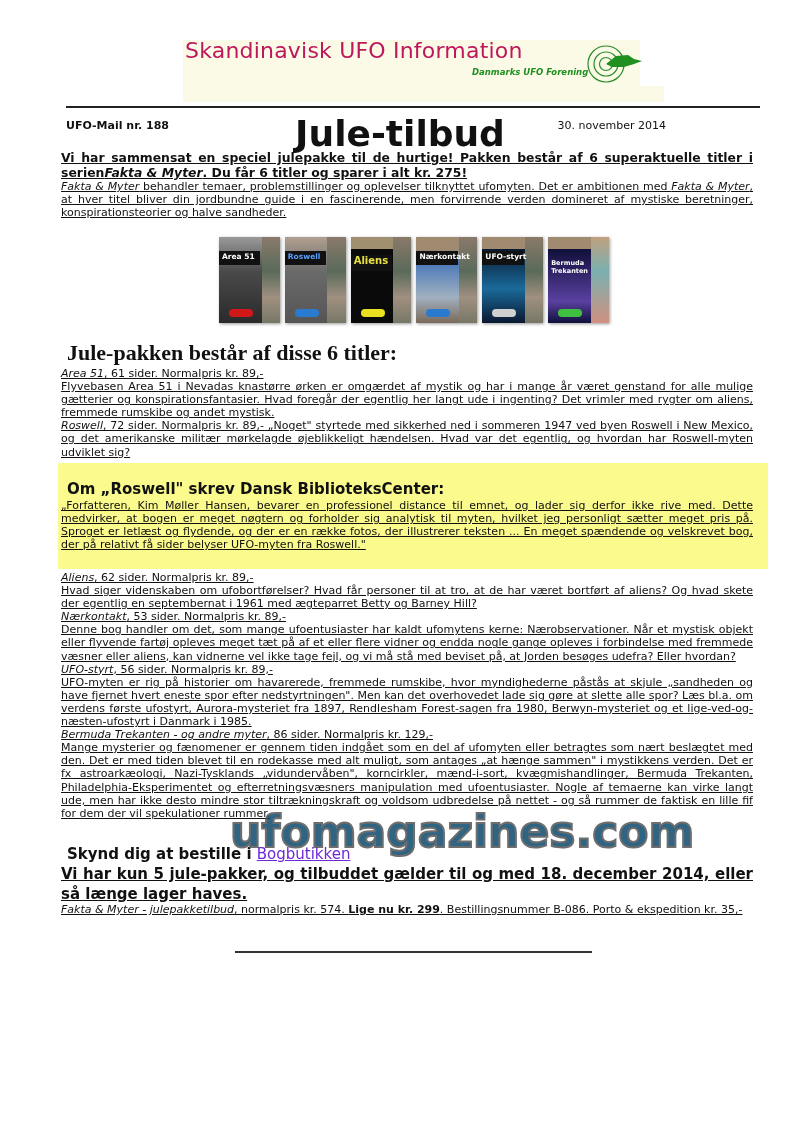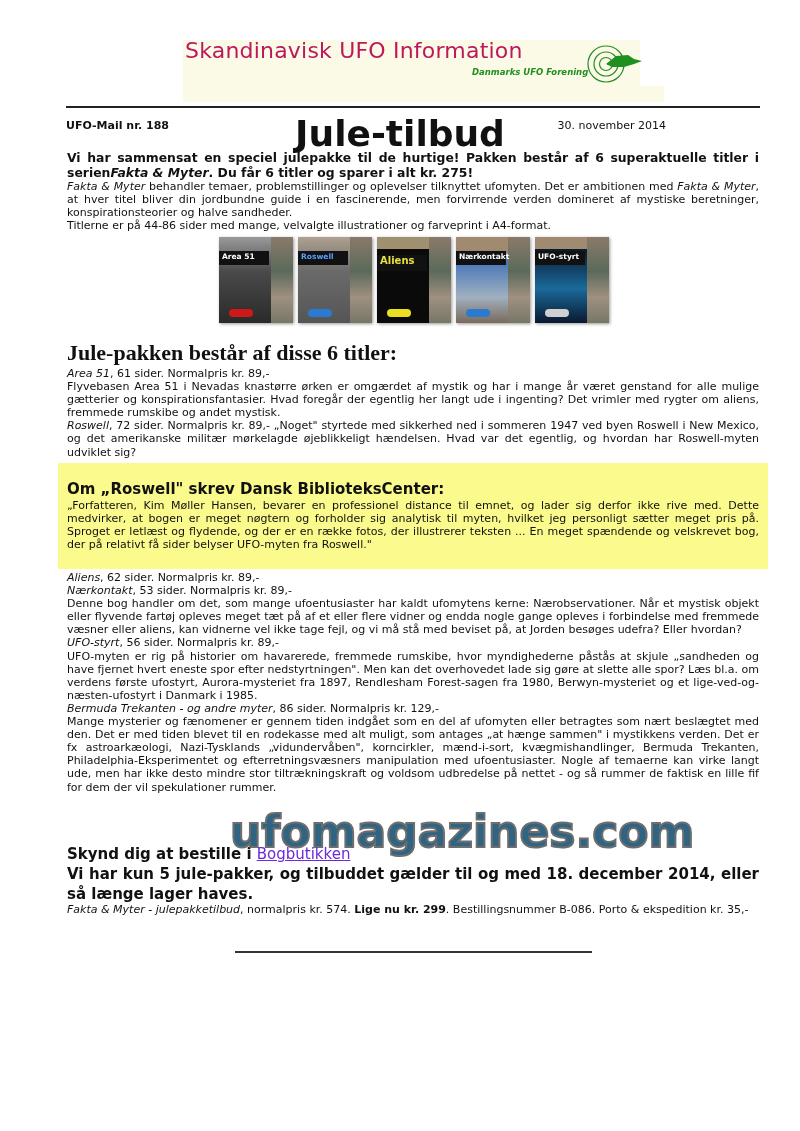--- a/index.html
+++ b/index.html
@@ -11,21 +11,21 @@
   .header-sub { position: absolute; left: 472px; top: 67px; font-size: 8.5px; font-weight: bold; font-style: italic; color: #1f8f1f; text-align: right; }
   .logo { position: absolute; left: 586px; top: 42px; width: 56px; height: 42px; }
   .meta-row { position: absolute; left: 66px; top: 86px; width: 600px; height: 14px; font-size: 11px; margin-top: 33px; }
   .meta-left { position: absolute; left: 0; top: 0; font-weight: bold; }
   .meta-right { position: absolute; right: 0; top: 0; }
   .meta-bg { position: absolute; left: 183px; top: 86px; width: 481px; height: 16px; background: #fbfae6; }
   .rule-top { position: absolute; left: 66px; top: 106px; width: 694px; height: 2px; background: #222; }
 
   .main-title { position: absolute; left: 0; width: 800px; top: 113px; text-align: center; font-size: 36px; font-weight: bold; }
 
-  .content { position: absolute; left: 67px; width: 692px; font-size: 11px; line-height: 13.1px; text-align: justify; }
+  .content { position: absolute; left: 61px; width: 692px; font-size: 11px; line-height: 13.1px; text-align: justify; text-decoration: underline; }
   .intro-bold { top: 150px; font-weight: bold; font-size: 12.4px; line-height: 15px; }
   .intro-text { top: 180px; }
   .it { font-style: italic; }
   .b { font-weight: bold; }
 
   .covers { position: absolute; left: 219px; top: 237px; width: 390px; height: 88px; display: flex; gap: 5px; }
   .cover { flex: 1; height: 86px; position: relative; box-shadow: 1px 1px 3px rgba(0,0,0,0.4); overflow: hidden; }
   .cover-band { position: absolute; left: 0; top: 14px; width: 68%; height: 14px; background: #111; }
   .cover-title { position: absolute; left: 3px; top: 15px; font-size: 7.5px; font-weight: bold; color: #fff; white-space: nowrap; }
   .cover-badge { position: absolute; left: 10px; bottom: 6px; width: 24px; height: 8px; border-radius: 4px; }
@@ -70,21 +70,20 @@
 <div class="rule-top"></div>
 
 <div class="main-title">Jule-tilbud</div>
 
 <div class="content intro-bold">
   <span>Vi har sammensat en speciel julepakke til de hurtige! Pakken består af 6 superaktuelle titler i serien</span><span class="it">Fakta &amp; Myter</span><span>. Du får 6 titler og sparer i alt kr. 275!</span>
 </div>
 
 <div class="content intro-text">
   <span class="it">Fakta &amp; Myter</span><span> behandler temaer, problemstillinger og oplevelser tilknyttet ufomyten. Det er ambitionen med </span><span class="it">Fakta &amp; Myter</span><span>, at hver titel bliver din jordbundne guide i en fascinerende, men forvirrende verden domineret af mystiske beretninger, konspirationsteorier og halve sandheder.</span><br>
-  <span>Titlerne er på 44-86 sider med mange, velvalgte illustrationer og farveprint i A4-format.</span>
 </div>
 
 <div class="covers">
   <div class="cover" style="background:linear-gradient(#9a9a9a,#4a4a4a 40%,#2a2a2a);">
     <div class="cover-side"></div>
       <div class="cover-band"></div>
     <span class="cover-title">Area 51</span>
     <div class="cover-badge" style="background:#d01818;"></div>
   </div>
   <div class="cover" style="background:linear-gradient(#b0a090,#6a6a6a 40%,#555);">
@@ -104,20 +103,25 @@
       <div class="cover-band"></div>
     <span class="cover-title">Nærkontakt</span>
     <div class="cover-badge" style="background:#2a7ad0;"></div>
   </div>
   <div class="cover" style="background:linear-gradient(#a08a70 0 14%,#0a1830 14%,#1a6a9a 60%,#0a1830);">
     <div class="cover-side"></div>
       <div class="cover-band"></div>
     <span class="cover-title">UFO-styrt</span>
     <div class="cover-badge" style="background:#d0d0d0;"></div>
   </div>
+  <div class="cover" style="background:linear-gradient(#a08a70 0 14%,#10103a 14%,#5a40a0 75%,#10103a);">
+    <div class="cover-side" style="background:linear-gradient(#c0a080,#7ab0b0 40%,#d09080);"></div>
+    <span class="cover-title" style="font-size:6.5px;top:22px;white-space:normal;width:60%;">Bermuda Trekanten</span>
+    <div class="cover-badge" style="background:#40c040;"></div>
+  </div>
 </div>
 
 <div class="section-title">Jule-pakken består af disse 6 titler:</div>
 
 <div class="content books-1">
   <div>
     <span class="it">Area 51</span><span>, 61 sider. Normalpris kr. 89,-</span><br>
     <span>Flyvebasen Area 51 i Nevadas knastørre ørken er omgærdet af mystik og har i mange år været genstand for alle mulige gætterier og konspirationsfantasier. Hvad foregår der egentlig her langt ude i ingenting? Det vrimler med rygter om aliens, fremmede rumskibe og andet mystisk.</span>
   </div>
   <div>
@@ -125,20 +129,21 @@
   </div>
 </div>
 
 <div class="quote-box"></div>
 <div class="quote-title">Om „Roswell" skrev Dansk BiblioteksCenter:</div>
 <div class="content quote-text">„Forfatteren, Kim Møller Hansen, bevarer en professionel distance til emnet, og lader sig derfor ikke rive med. Dette medvirker, at bogen er meget nøgtern og forholder sig analytisk til myten, hvilket jeg personligt sætter meget pris på. Sproget er letlæst og flydende, og der er en række fotos, der illustrerer teksten ... En meget spændende og velskrevet bog, der på relativt få sider belyser UFO-myten fra Roswell."</div>
 
 <div class="content books-2">
   <div>
     <span class="it">Aliens</span><span>, 62 sider. Normalpris kr. 89,-</span><br>
+    <span>Hvad siger videnskaben om ufobortførelser? Hvad får personer til at tro, at de har været bortført af aliens? Og hvad skete der egentlig en septembernat i 1961 med ægteparret Betty og Barney Hill?</span>
   </div>
   <div>
     <span class="it">Nærkontakt</span><span>, 53 sider. Normalpris kr. 89,-</span><br>
     <span>Denne bog handler om det, som mange ufoentusiaster har kaldt ufomytens kerne: Nærobservationer. Når et mystisk objekt eller flyvende fartøj opleves meget tæt på af et eller flere vidner og endda nogle gange opleves i forbindelse med fremmede væsner eller aliens, kan vidnerne vel ikke tage fejl, og vi må stå med beviset på, at Jorden besøges udefra? Eller hvordan?</span>
   </div>
   <div>
     <span class="it">UFO-styrt</span><span>, 56 sider. Normalpris kr. 89,-</span><br>
     <span>UFO-myten er rig på historier om havarerede, fremmede rumskibe, hvor myndighederne påstås at skjule „sandheden og have fjernet hvert eneste spor efter nedstyrtningen". Men kan det overhovedet lade sig gøre at slette alle spor? Læs bl.a. om verdens første ufostyrt, Aurora-mysteriet fra 1897, Rendlesham Forest-sagen fra 1980, Berwyn-mysteriet og et lige-ved-og-næsten-ufostyrt i Danmark i 1985.</span>
   </div>
   <div>

